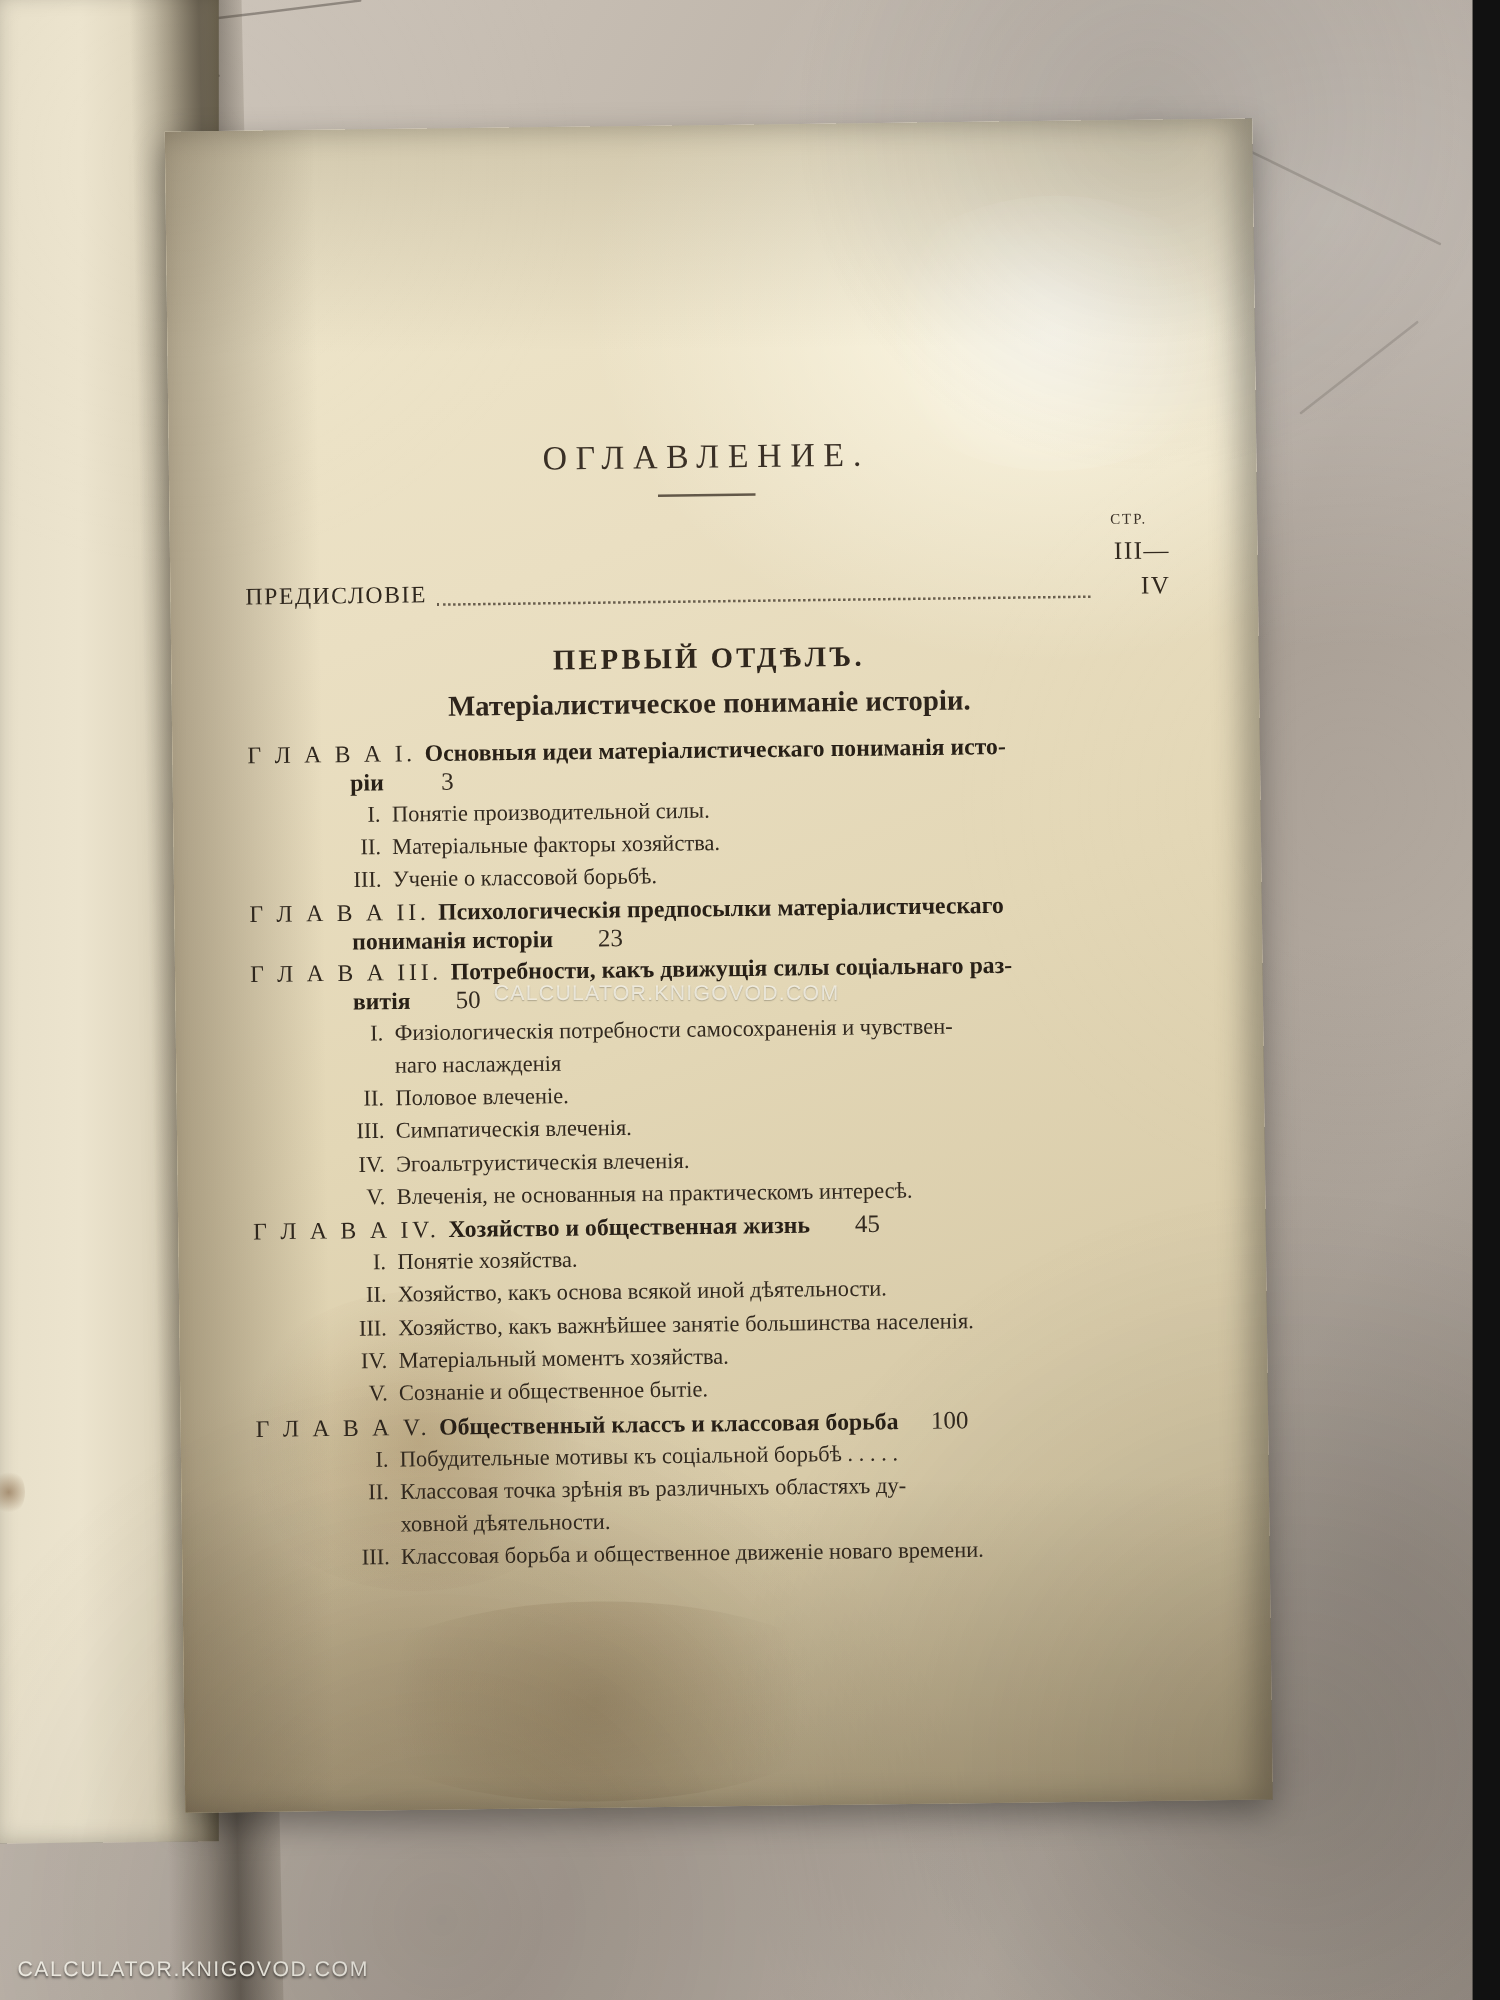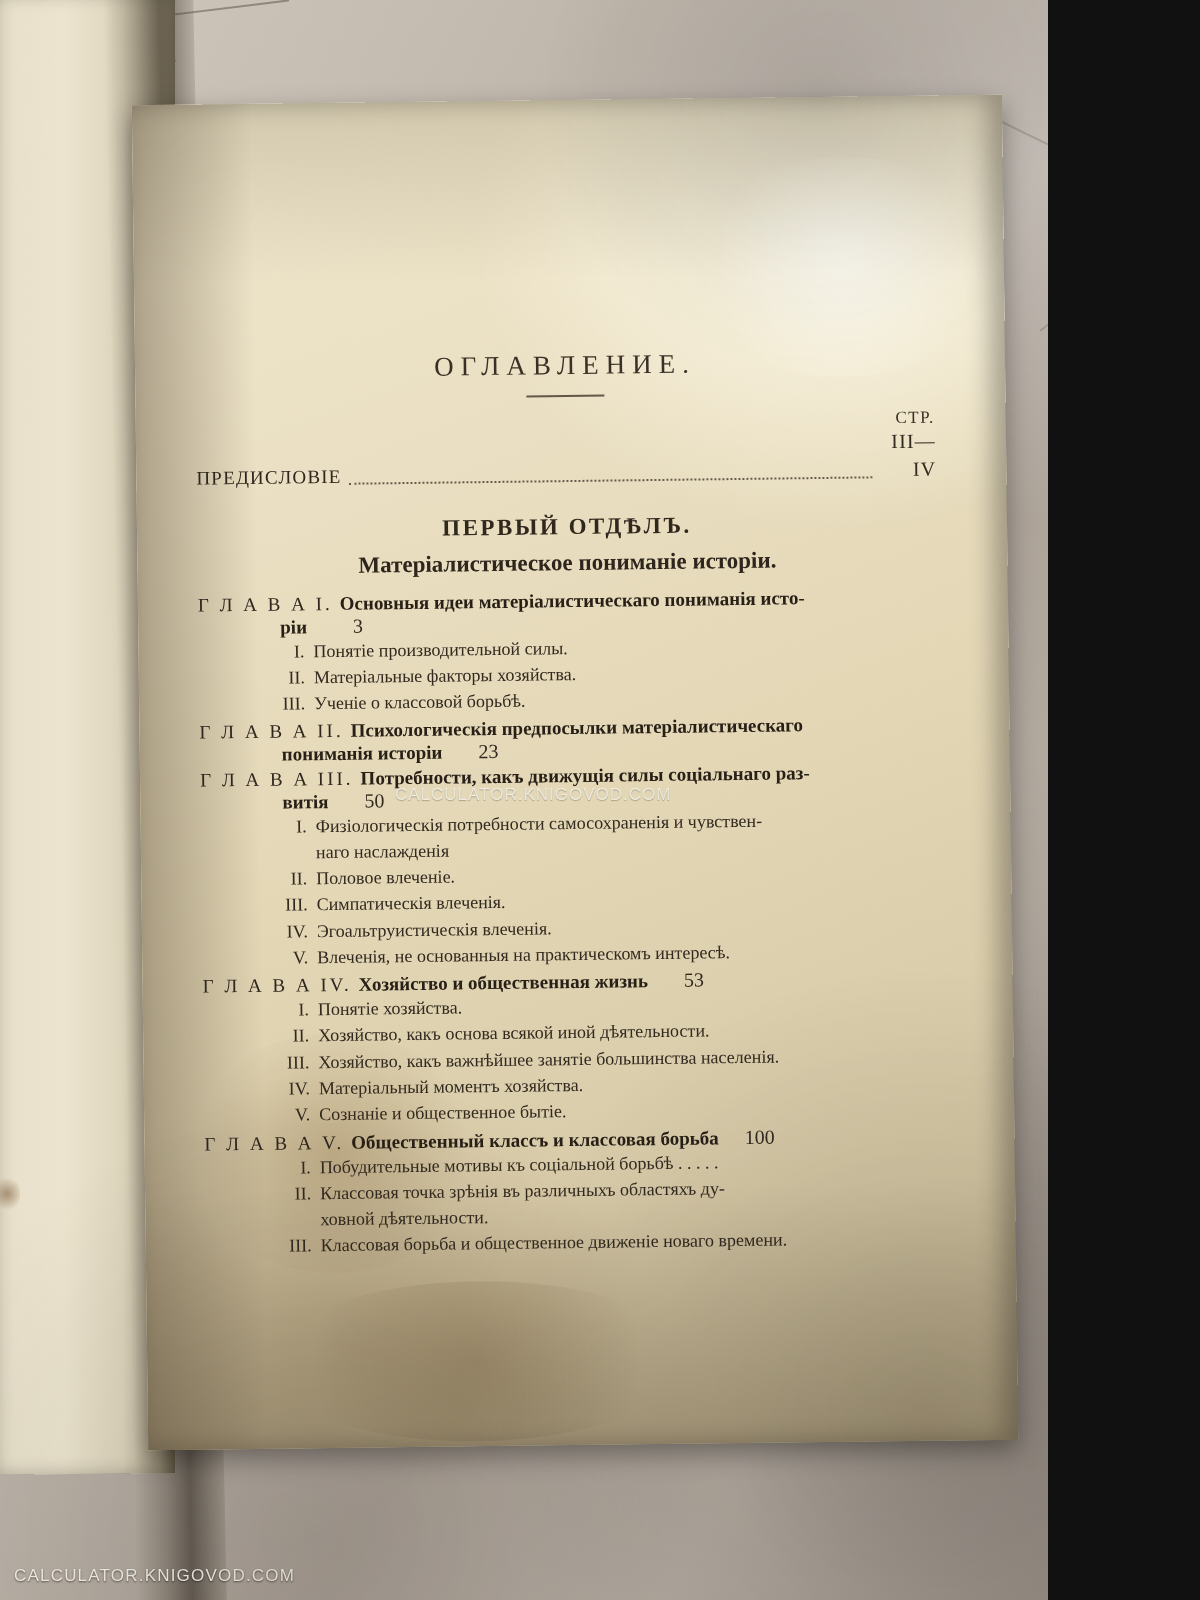--- a/index.html
+++ b/index.html
@@ -11,21 +11,21 @@
     width: 1200px;
     height: 1600px;
     overflow: hidden;
     font-family: "Liberation Serif", serif;
   }
 
   
   .photo {
     position: absolute;
     inset: 0;
-    width: 1048px;
+    width: 1178px;
     height: 1600px;
     overflow: hidden;
     background:
       radial-gradient(ellipse 700px 500px at 1060px 170px, rgba(255,255,255,0.30), rgba(255,255,255,0) 70%),
       radial-gradient(ellipse 620px 700px at 1120px 1250px, rgba(120,112,104,0.35), rgba(0,0,0,0) 72%),
       linear-gradient(118deg, #cfc7bd 0%, #c6bdb2 22%, #b9b0a6 44%, #a99f95 62%, #b4aba1 80%, #9d948b 100%);
   }
   
   .photo::after {
     content: "";
@@ -145,23 +145,23 @@
   .rule {
     width: 78px;
     height: 2px;
     background: #4a3f32;
     margin: 6px auto 34px auto;
     opacity: .85;
   }
 
   .str-label {
     position: absolute;
-    right: 1px;
+    right: 18px;
     top: 62px;
-    font-size: 17px;
+    font-size: 12px;
     letter-spacing: 1.5px;
     color: #3a3026;
   }
 
   .row {
     display: flex;
     align-items: flex-end;
     font-size: 19px;
     line-height: 1.42;
     color: #2f271e;
@@ -386,21 +386,21 @@
           <span class="sub-num">V.</span>
           <span class="sub-text">Влеченія, не основанныя на практическомъ интересѣ.</span>
         </div>
       </div>
 
       <div class="chapter">
         <div class="chapter-line">
           <span class="chapter-label">Г Л А В А  IV.</span>
           <span class="chapter-name">Хозяйство и общественная жизнь</span>
           <span class="lead"></span>
-          <span class="pageno">53</span>
+          <span class="pageno">45</span>
         </div>
         <div class="sub">
           <span class="sub-num">I.</span>
           <span class="sub-text">Понятіе хозяйства.</span>
         </div>
         <div class="sub">
           <span class="sub-num">II.</span>
           <span class="sub-text">Хозяйство, какъ основа всякой иной дѣятельности.</span>
         </div>
         <div class="sub">

